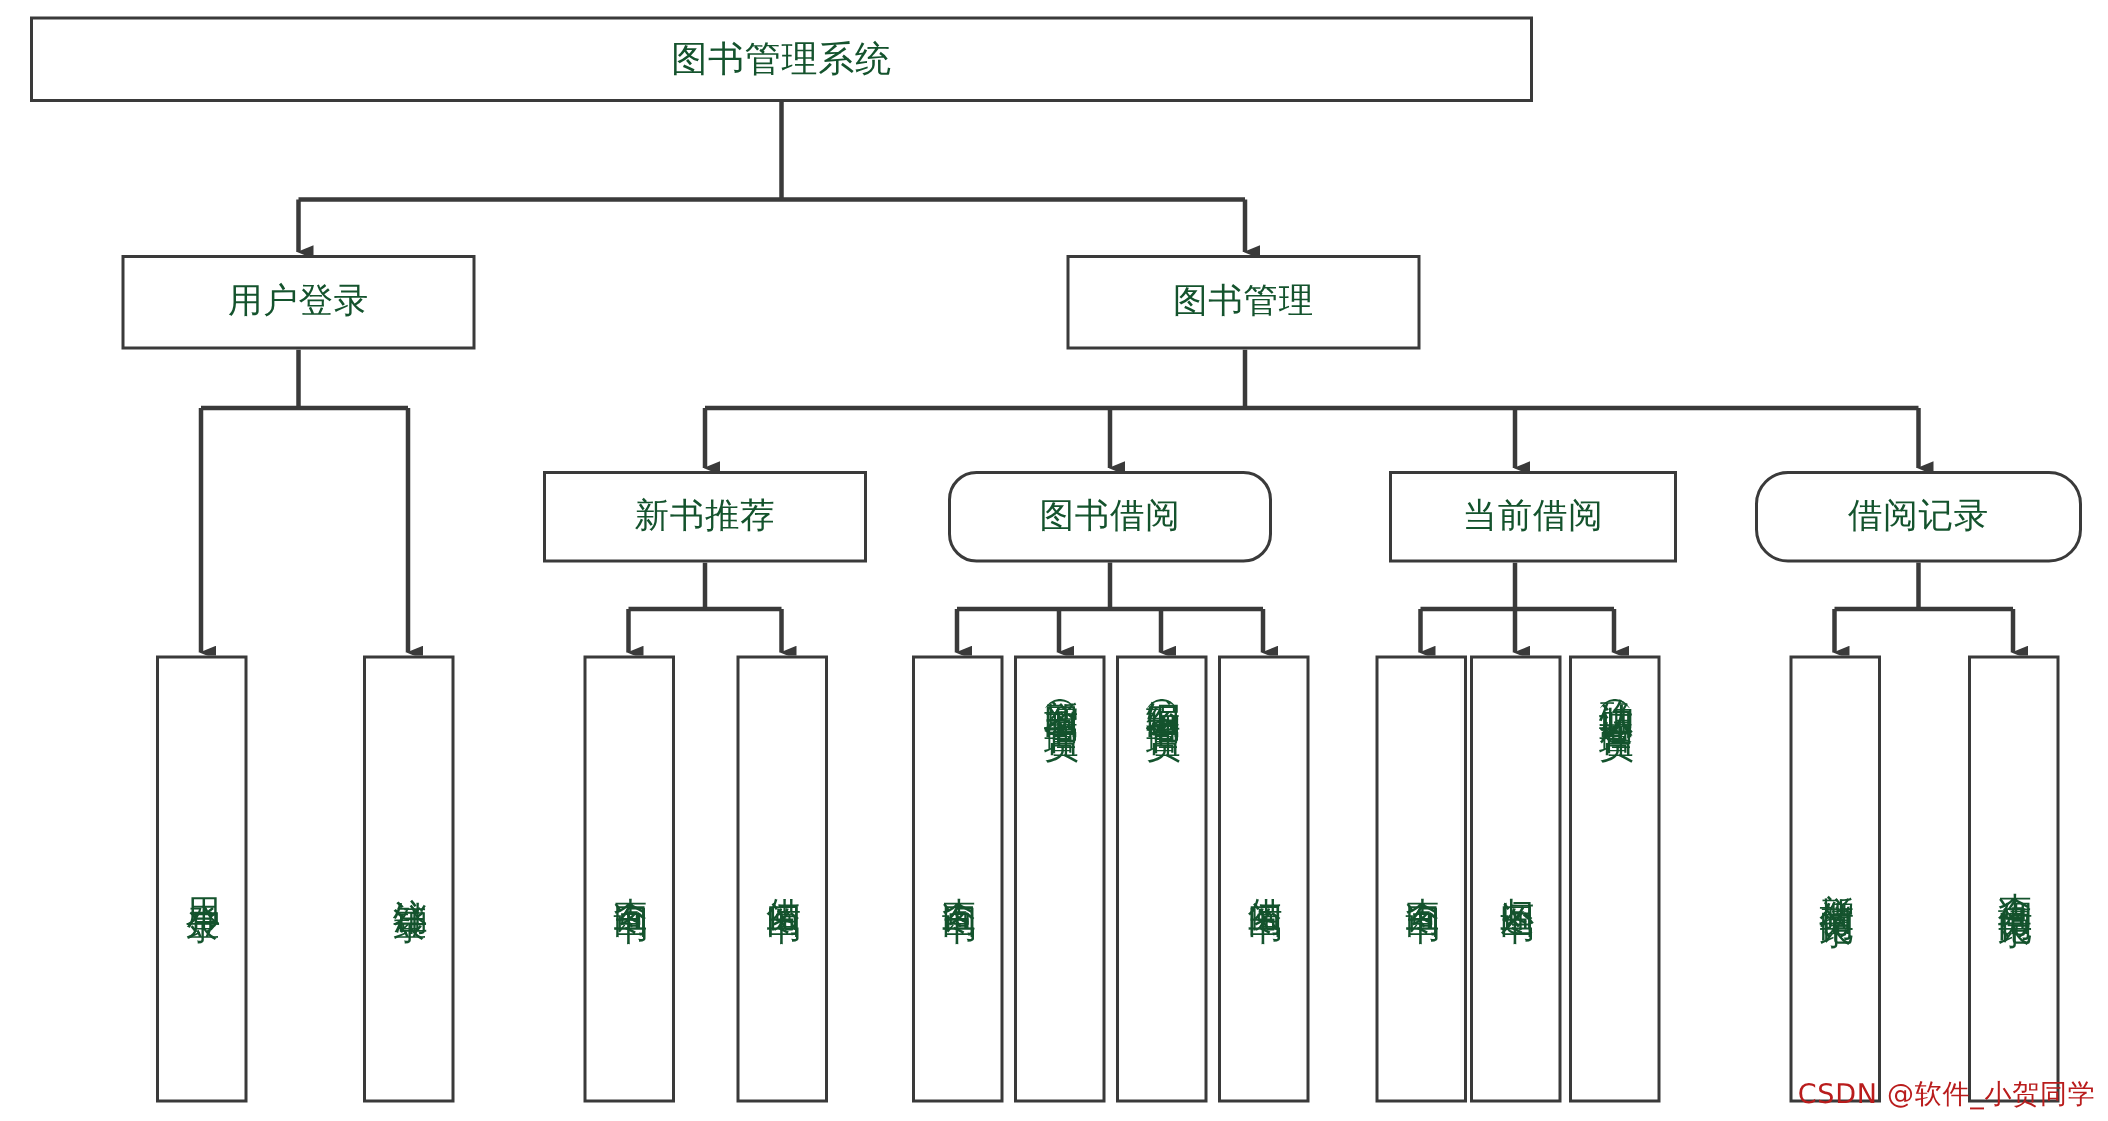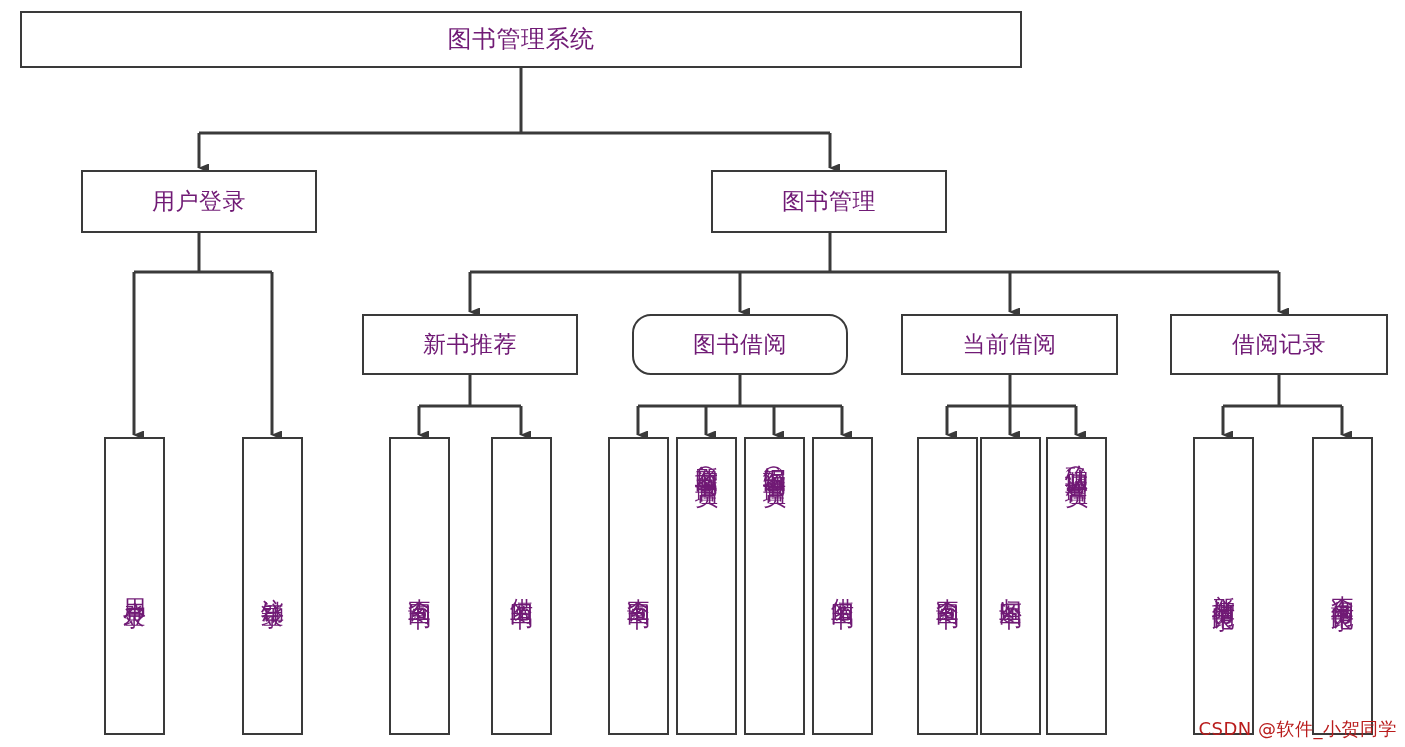--- a/index.html
+++ b/index.html
@@ -27,21 +27,21 @@
     pointer-events: none;
   }
   .node {
     position: absolute;
     box-sizing: border-box;
     background: #ffffff;
     border: 2px solid #3a3a3a;
     display: flex;
     align-items: center;
     justify-content: center;
-    color: #701a75;
+    color: #14532d;
   }
   .node .lbl {
     display: block;
     text-align: center;
     line-height: 1.12;
     white-space: nowrap;
   }
   
   .node.h .lbl {
     font-size: 23px;
@@ -143,24 +143,24 @@
   <div class="node h" style="left:362px; top:314px; width:216px; height:61px;">
     <span class="lbl">新书推荐</span>
   </div>
 
   <div class="node h" style="left:711px; top:170px; width:236px; height:63px;">
     <span class="lbl">图书管理</span>
   </div>
   <div class="node h" style="left:632px; top:314px; width:216px; height:61px;border-radius:19px;">
     <span class="lbl">图书借阅</span>
   </div>
-  <div class="node h" style="left:901px; top:314px; width:217px; height:61px;">
+  <div class="node h" style="left:926px; top:314px; width:192px; height:61px;">
     <span class="lbl">当前借阅</span>
   </div>
-  <div class="node h" style="left:1170px; top:314px; width:218px; height:61px;">
+  <div class="node h" style="left:1170px; top:314px; width:218px; height:61px;border-radius:22px;">
     <span class="lbl">借阅记录</span>
   </div>
 
   <div class="node v mid" style="left:104px; top:437px; width:61px; height:298px;">
     <span class="lbl">用户登录</span>
   </div>
   <div class="node v mid" style="left:242px; top:437px; width:61px; height:298px;">
     <span class="lbl">注销登录</span>
   </div>
 

